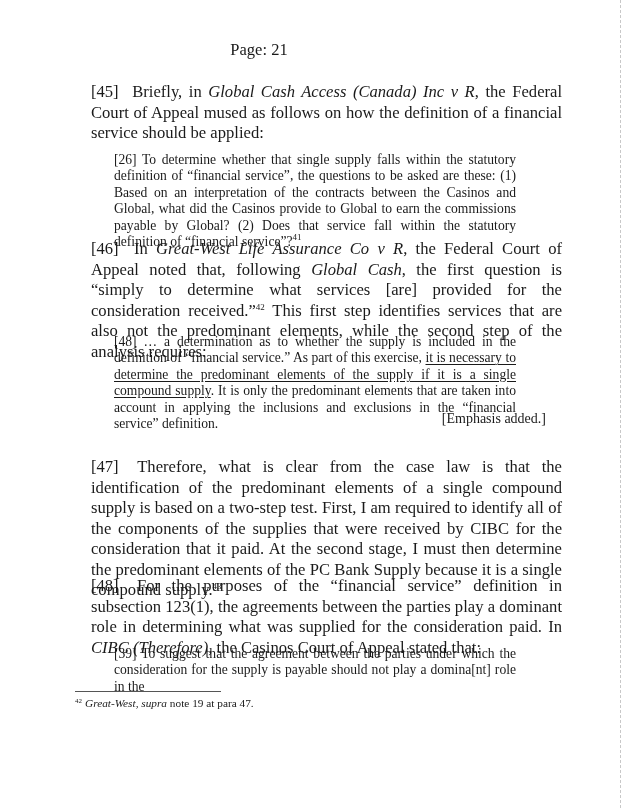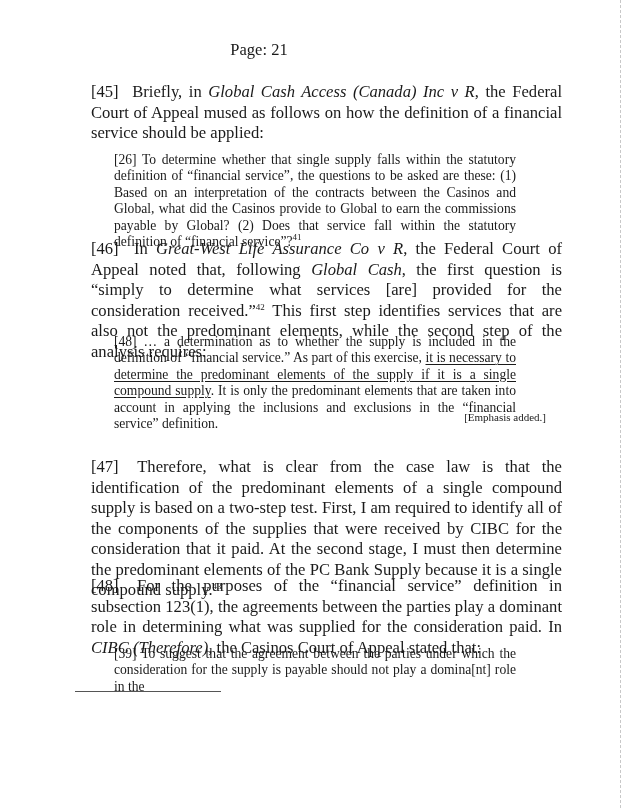--- a/index.html
+++ b/index.html
@@ -49,21 +49,21 @@
       width: 402px;
       font-size: 13.6px;
       line-height: 16.4px;
       text-align: justify;
       margin: 4px;
     }
     .emph-added {
       position: absolute;
       right: 77px;
       top: 411px;
-      font-size: 11px;
+      font-size: 14px;
     }
     i { font-style: italic; }
     sup {
       font-size: 9px;
       line-height: 0;
       vertical-align: 6px;
     }
     .u {
       text-decoration: underline;
       text-underline-offset: 2px;
@@ -109,13 +109,14 @@
 
 <p class="para" style="top:449px;"><span class="num">[47]</span> <span>Therefore, what is clear from the case law is that the identification of the predominant elements of a single compound supply is based on a two-step test. First, I am required to identify all of the components of the supplies that were received by CIBC for the consideration that it paid. At the second stage, I must then determine the predominant elements of the PC Bank Supply because it is a single compound supply.</span><sup>43</sup></p>
 
 <p class="para" style="top:568px;"><span class="num">[48]</span> <span>For the purposes of the “financial service” definition in subsection 123(1), the agreements between the parties play a dominant role in determining what was supplied for the consideration paid. In </span><i>CIBC (Therefore)</i><span>, the Casinos Court of Appeal stated that:</span></p>
 
 <p class="quote" style="top:642px;"><span>[39] To suggest that the agreement between the parties under which the consideration for the supply is payable should not play a domina[nt] role in the</span></p>
 
 <div class="fn-rule"></div>
 
 <div class="footnotes">
+  <div class="fn"><sup>42</sup><i>Great-West</i><span>, </span><i>supra</i><span> note 19 at para 47.</span></div>
 </div>
 
 </body></html>

